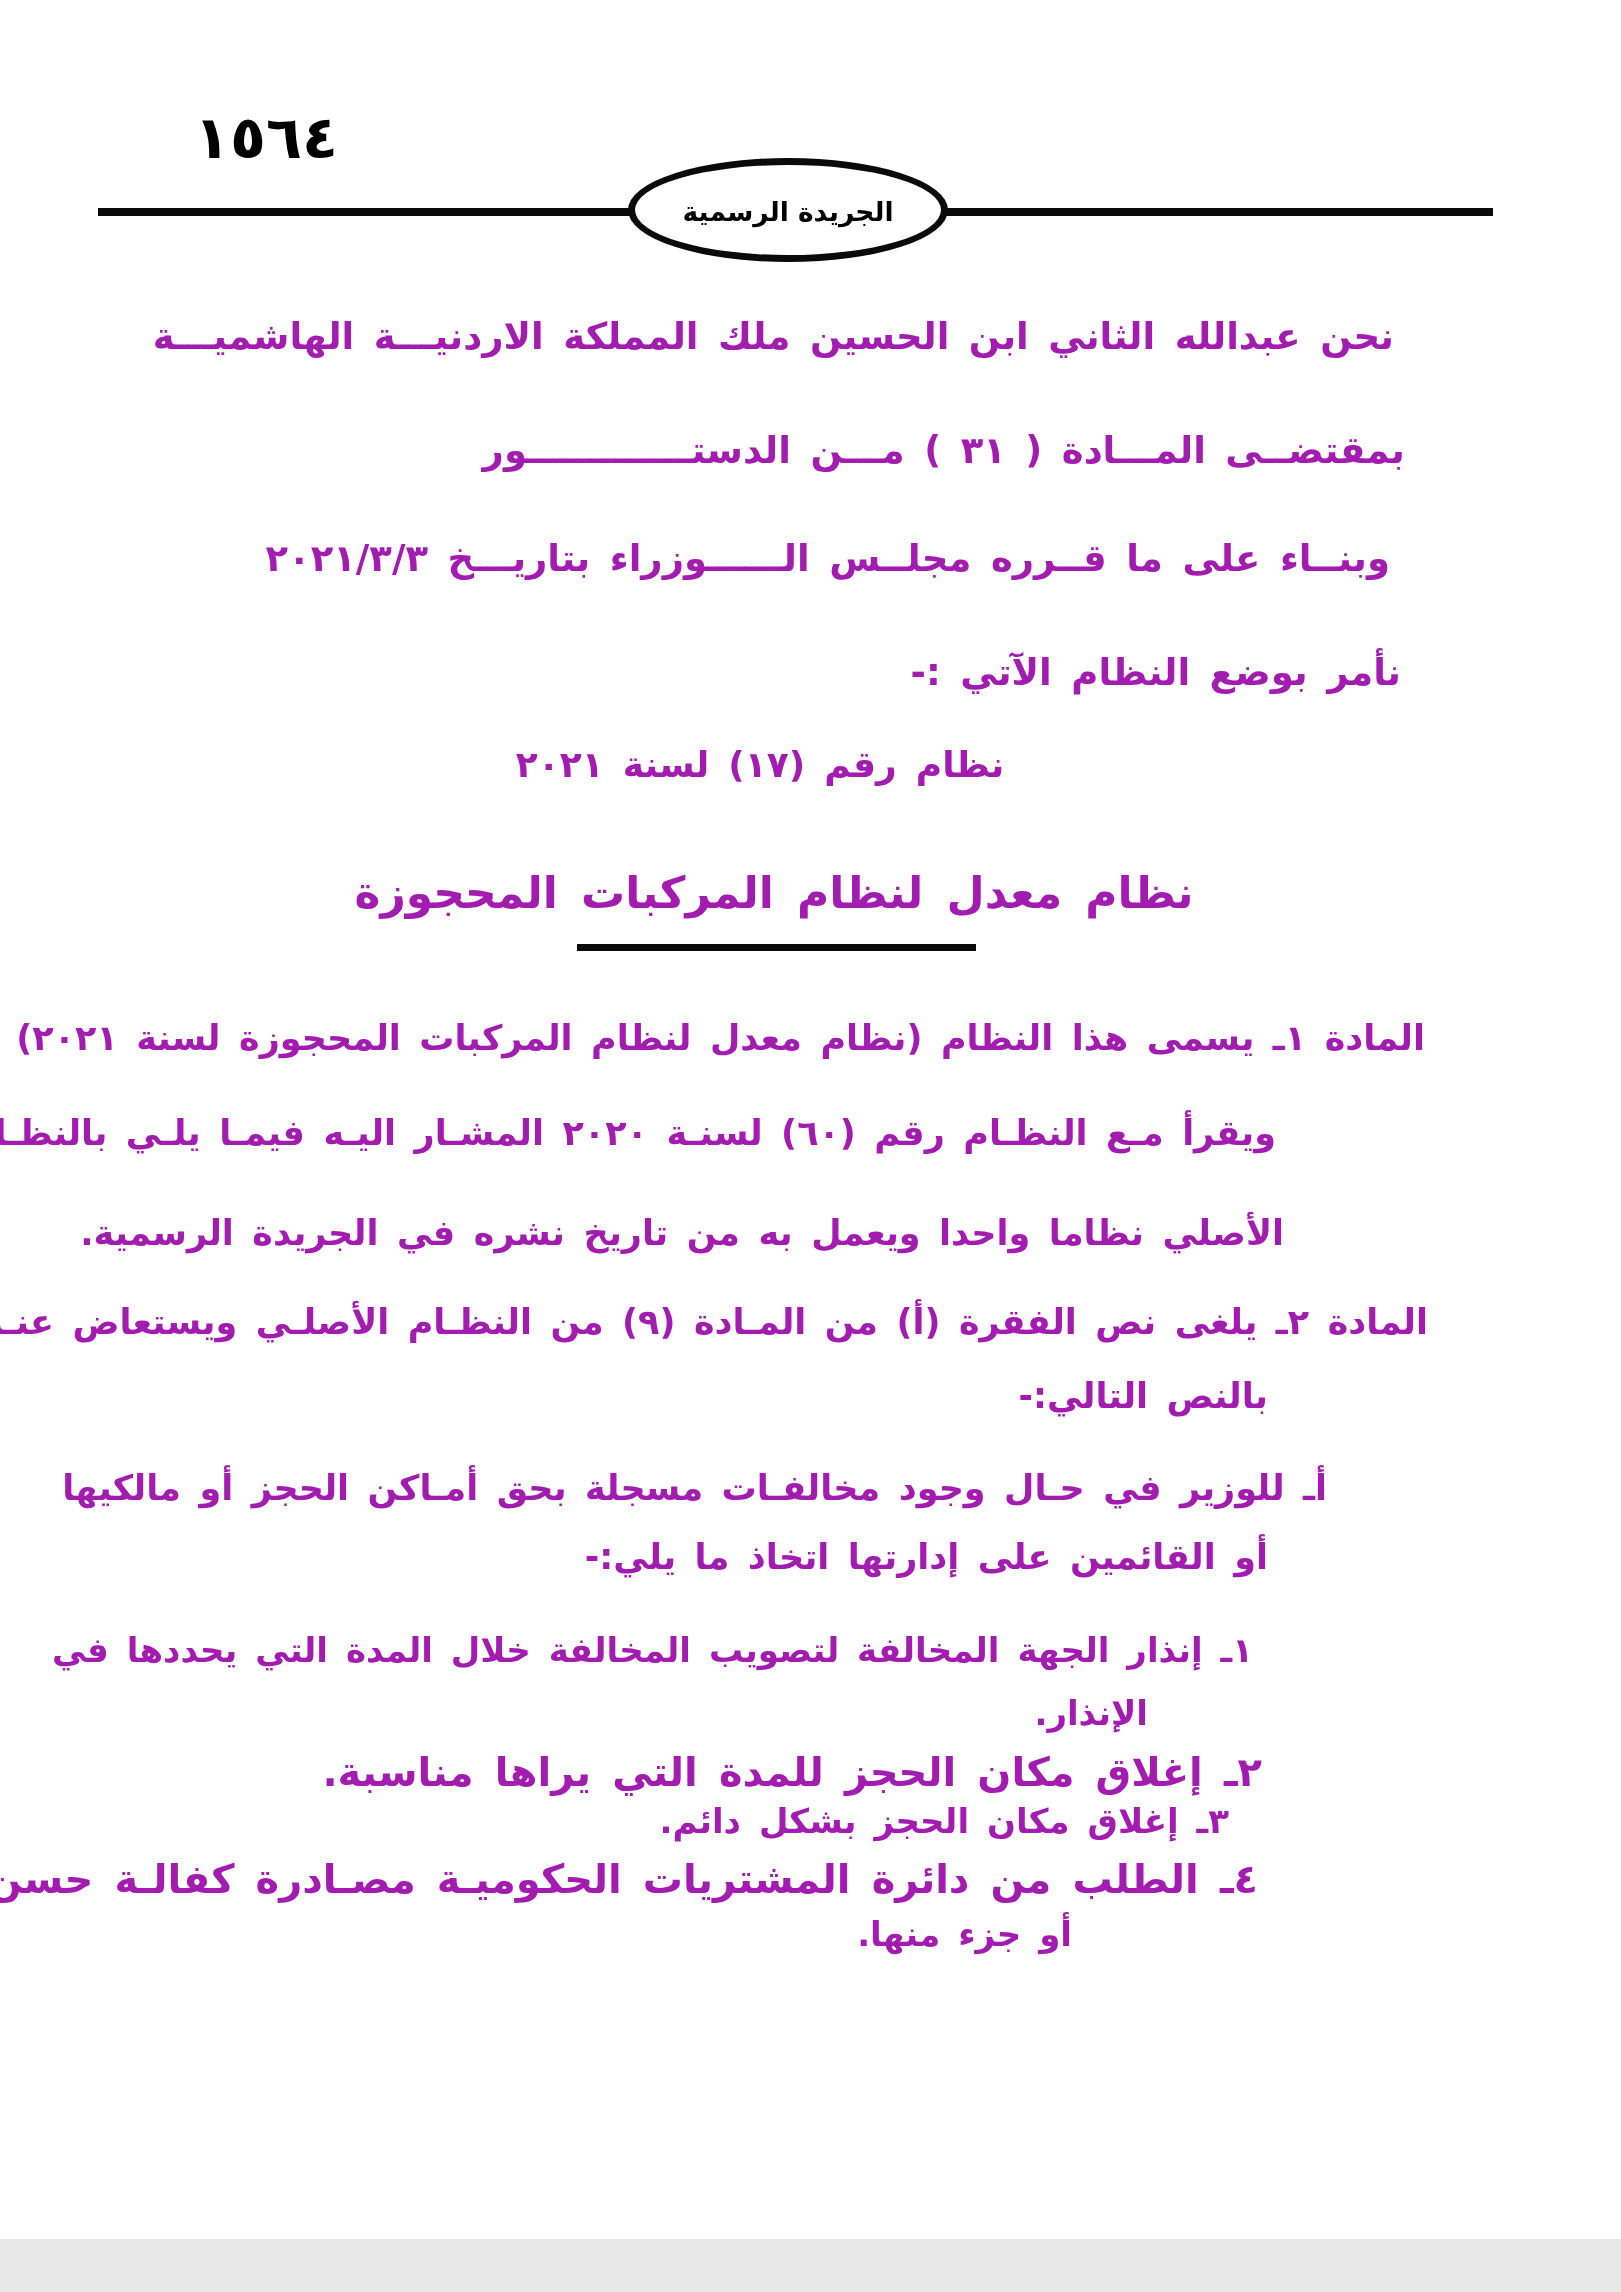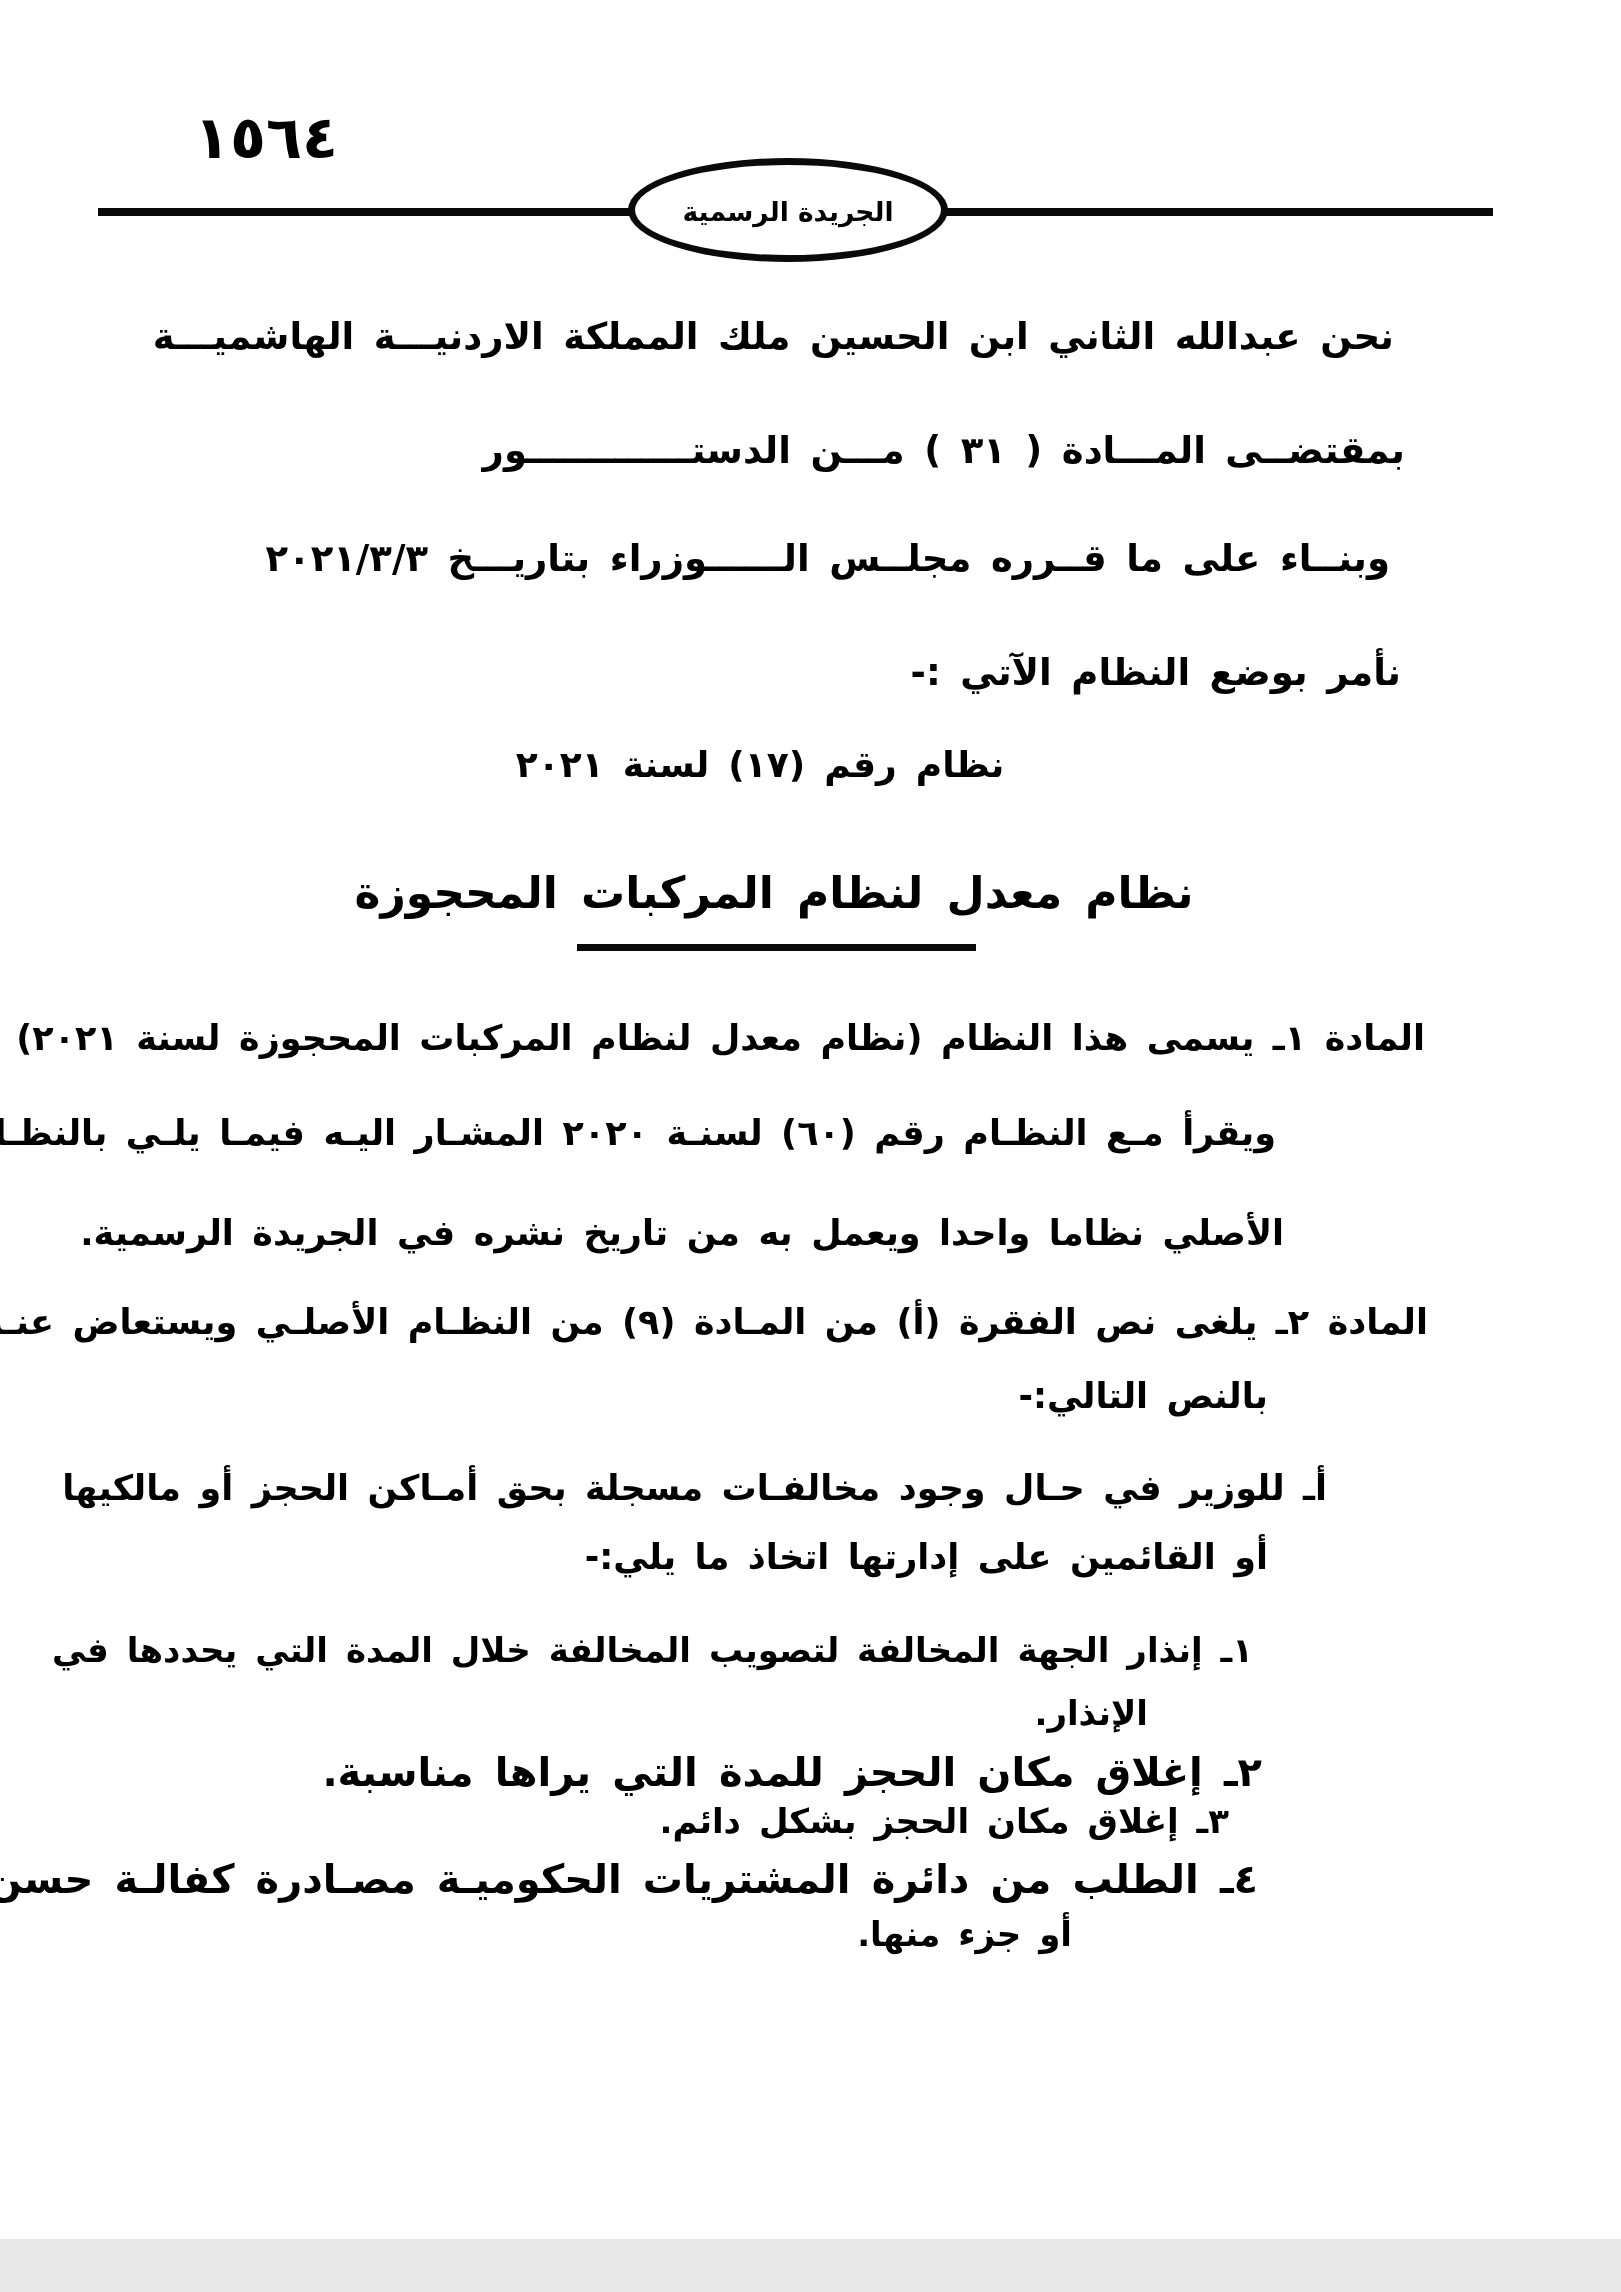--- a/index.html
+++ b/index.html
@@ -15,21 +15,21 @@
     margin: 0 auto;
   }
   .line {
     position: absolute;
     direction: rtl;
     unicode-bidi: plaintext;
     white-space: nowrap;
     font-size: 35px;
     line-height: 1.3;
     word-spacing: 0.18em;
-    color: #000000;
+    color: #a21caf;
   }
   
   .page-number {
     position: absolute;
     top: 106px;
     left: 194px;
     font-size: 59px;
     line-height: 1.1;
     direction: rtl;
   }

